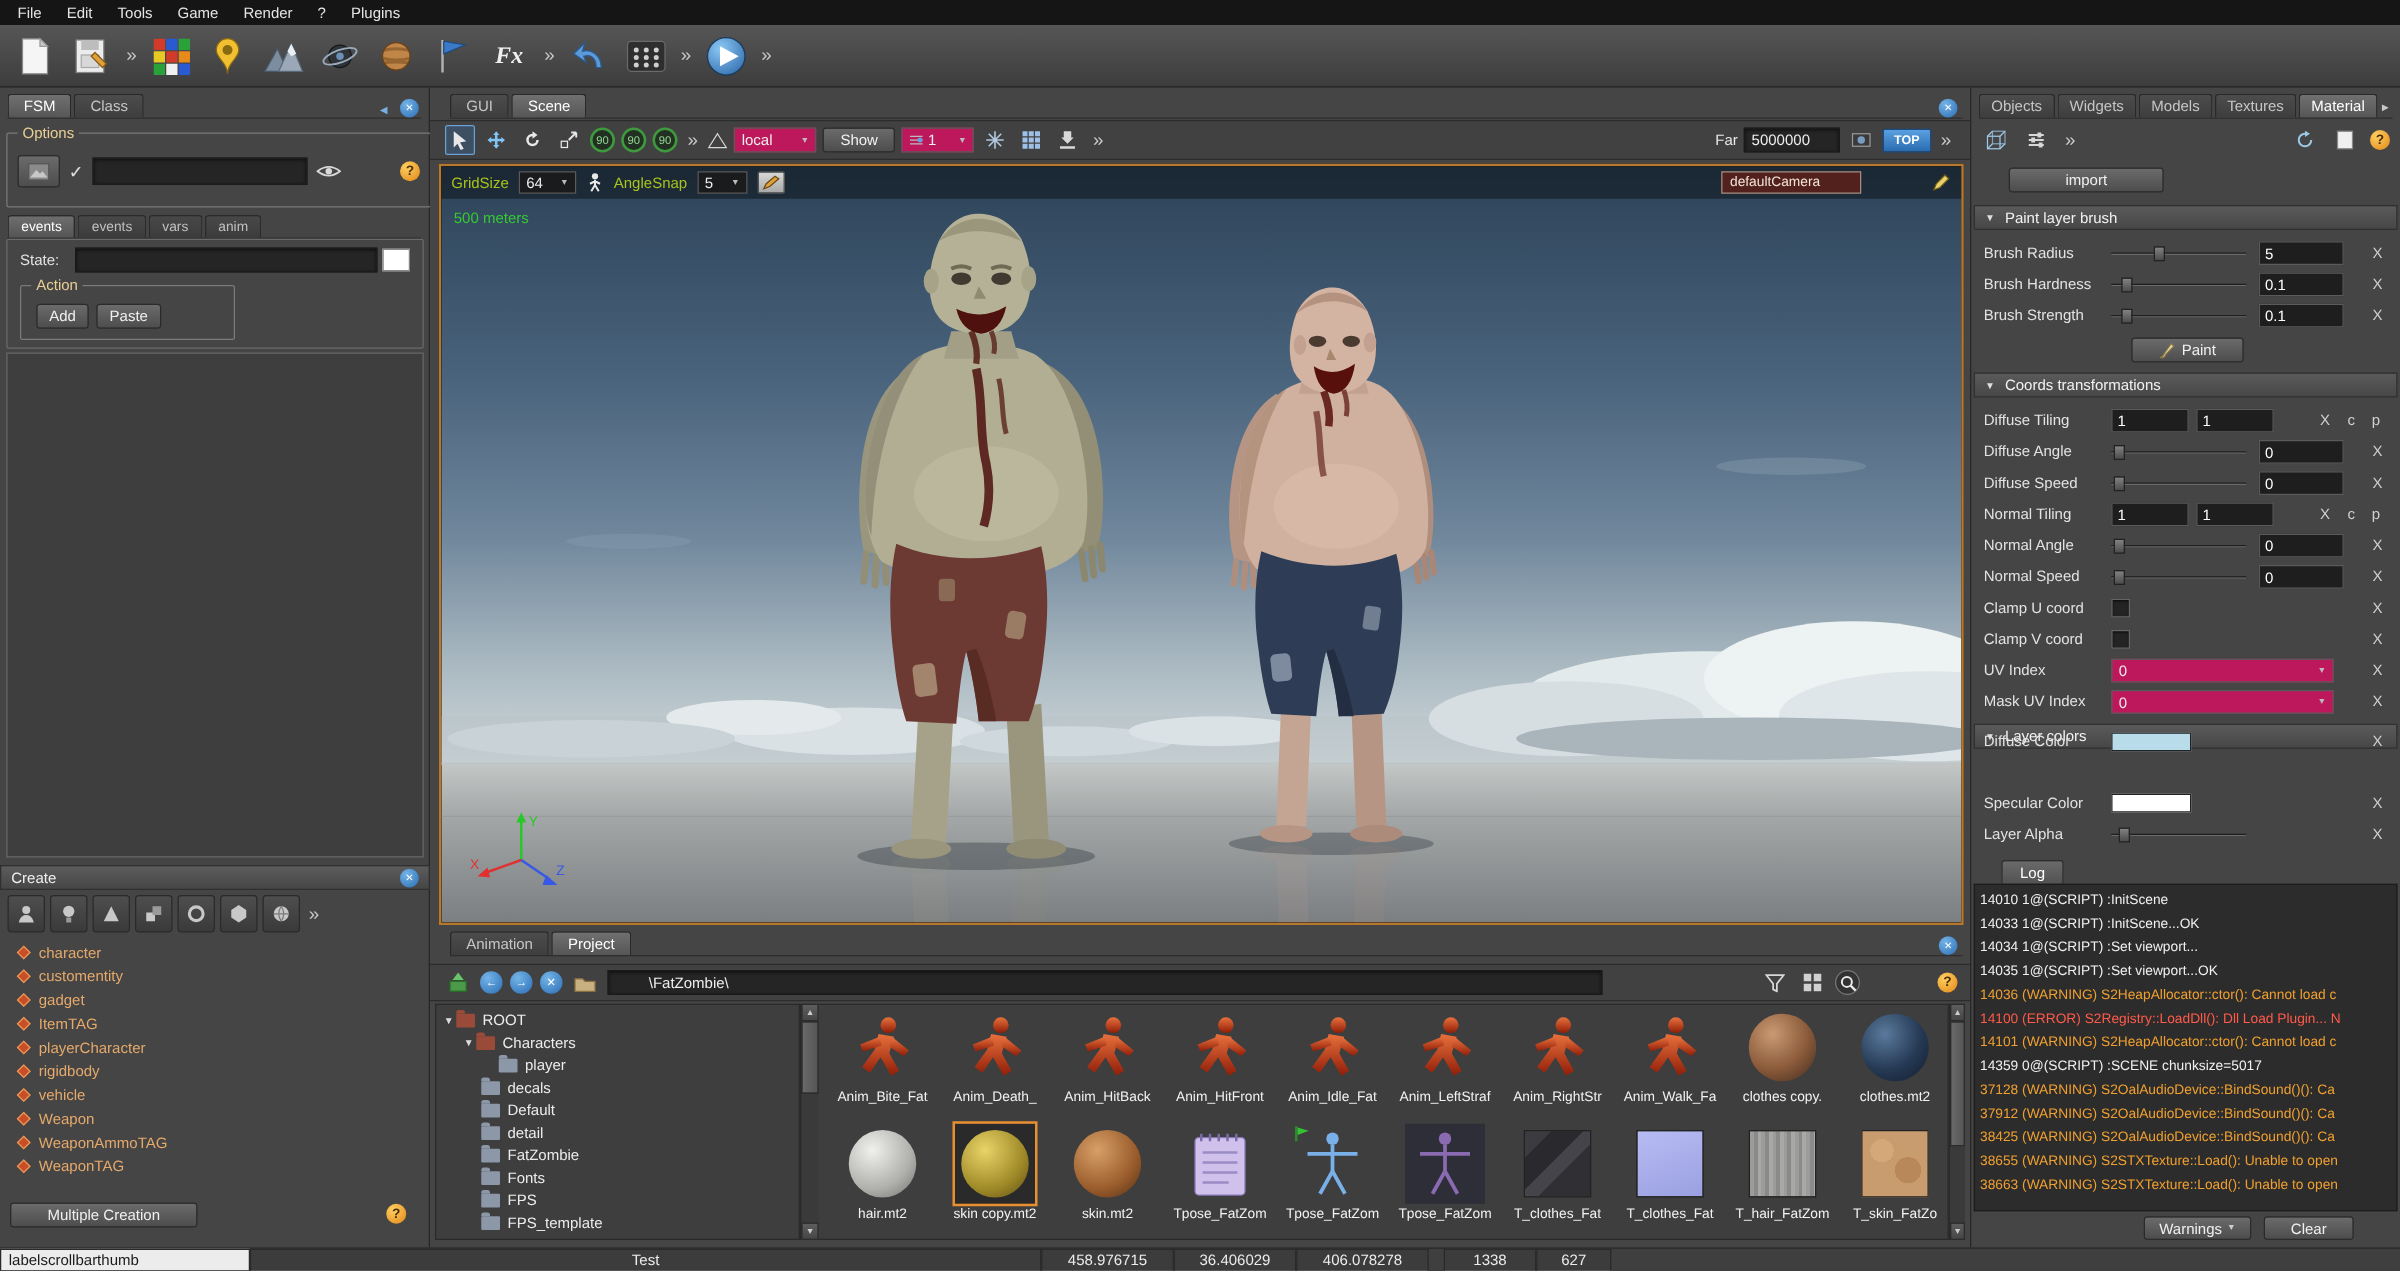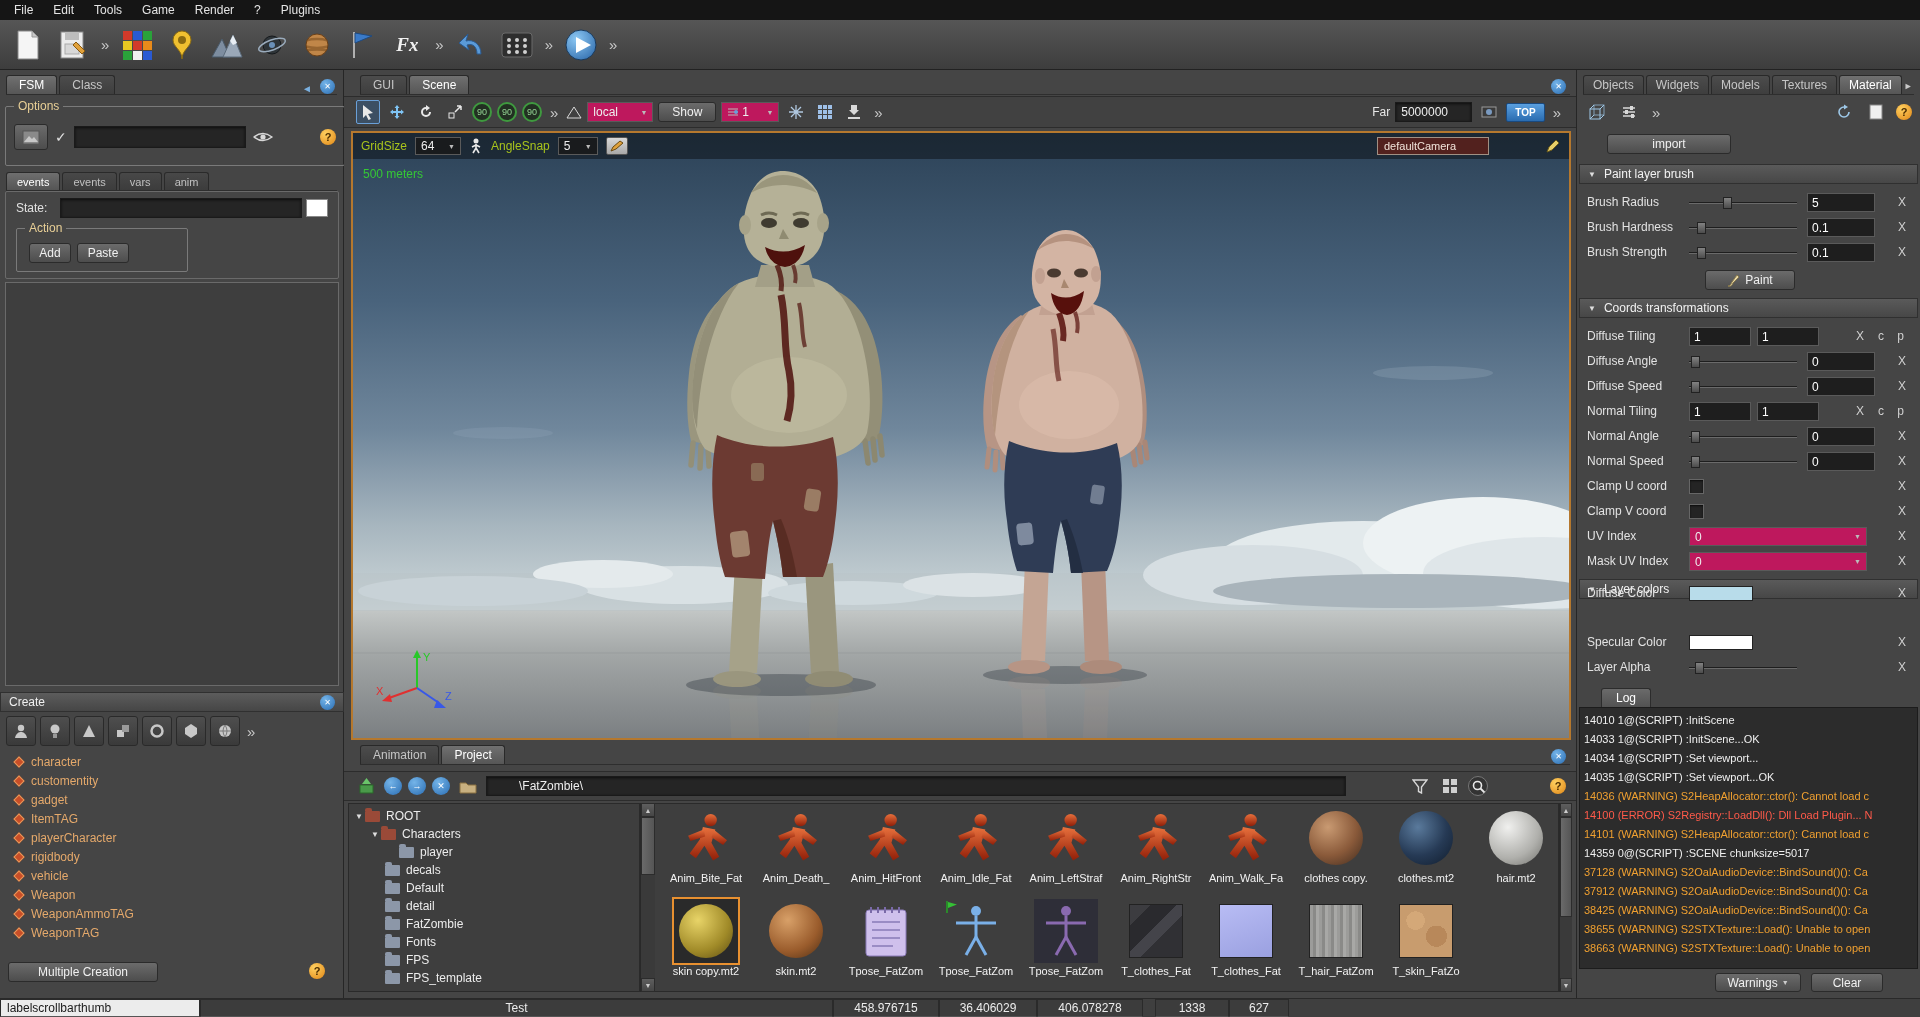--- a/index.html
+++ b/index.html
@@ -642,21 +642,21 @@
           </svg>
         </div>
       <div class="circ-btn">←</div>
       <div class="circ-btn">→</div>
       <div class="circ-btn">✕</div>
       <div class="vbtn">
           <svg width="18" height="15">
             <path d="M1 4 L7 4 L9 6 L17 6 L17 14 L1 14 Z" fill="#c8b080" stroke="#8a7040"></path>
           </svg>
         </div>
-      <div class="tinput" style="width:860px;height:20px;padding-left:32px;">\FatZombie\</div>
+      <div class="tinput" style="width:796px;height:20px;padding-left:32px;">\FatZombie\</div>
       <div style="flex:1"></div>
       <div class="vbtn">
           <svg width="16" height="15">
             <path d="M1 1 L15 1 L9.5 8 L9.5 14 L6.5 12.5 L6.5 8 Z" fill="none" stroke="#d8d8d8" stroke-width="1.4"></path>
           </svg>
         </div>
       <div class="vbtn">
           <svg width="16" height="16">
             <g fill="#d0d0d0">
               <rect x="1" y="1" width="6" height="6"></rect>
@@ -737,20 +737,28 @@
             </div>
             <div class="thumb-label">Anim_Bite_Fat</div>
           </div>
         <div class="thumb">
             <div class="thumb-icon">
               <svg width="56" height="56" viewBox="0 0 36 36">
                 <use href="#runner"></use>
               </svg>
             </div>
             <div class="thumb-label">Anim_Death_</div>
+          </div>
+        <div class="thumb">
+            <div class="thumb-icon">
+              <svg width="56" height="56" viewBox="0 0 36 36">
+                <use href="#runner"></use>
+              </svg>
+            </div>
+            <div class="thumb-label">Anim_HitBack</div>
           </div>
         <div class="thumb">
             <div class="thumb-icon">
               <svg width="56" height="56" viewBox="0 0 36 36">
                 <use href="#runner"></use>
               </svg>
             </div>
             <div class="thumb-label">Anim_HitFront</div>
           </div>
         <div class="thumb">

